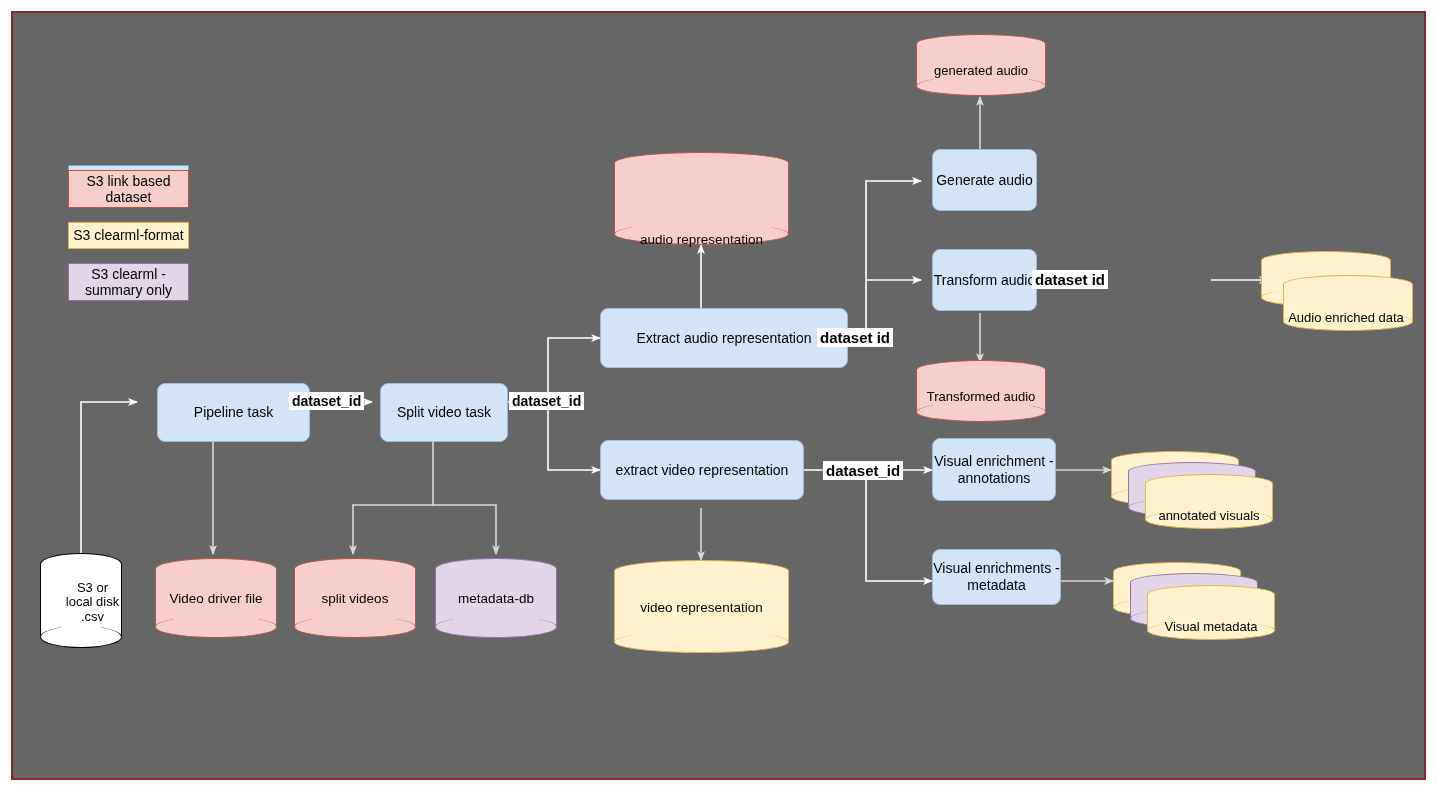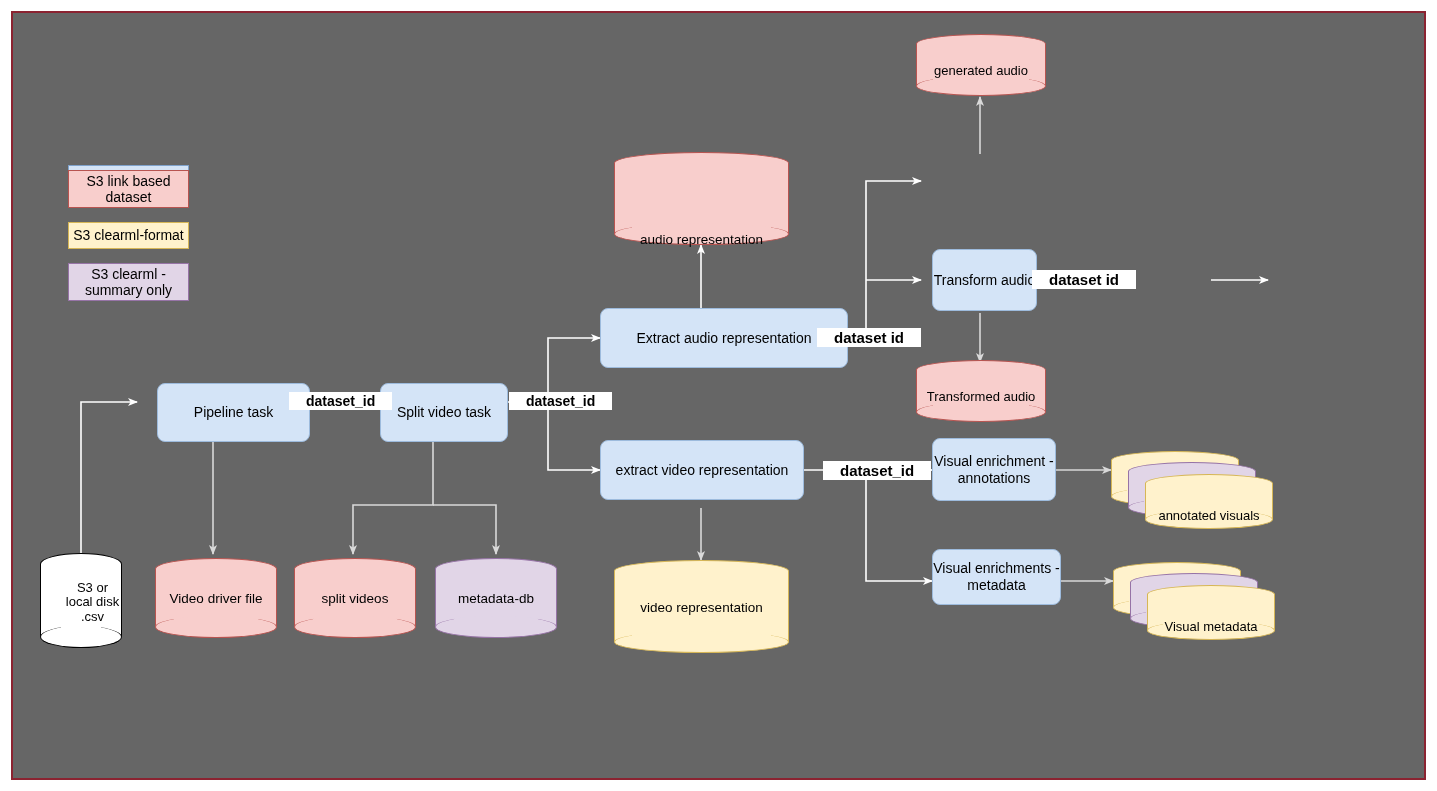--- a/index.html
+++ b/index.html
@@ -40,21 +40,21 @@
   .c-yel  .bot {background:#fff2cc;border-color:#d6b656;}
   .c-pur  .body{background:#e1d5e7;border-color:#9673a6;}
   .c-pur  .top {background:#e1d5e7;border-color:#9673a6;}
   .c-pur  .bot {background:#e1d5e7;border-color:#9673a6;}
   .c-wht  .body{background:#ffffff;border-color:#000000;}
   .c-wht  .top {background:#ffffff;border-color:#000000;}
   .c-wht  .bot {background:#ffffff;border-color:#000000;}
 
   
   .elabel{position:absolute;background:#ffffff;color:#000;font-weight:bold;
-          padding:1px 17px;white-space:nowrap;z-index:40;}
+          padding:1px 3px;white-space:nowrap;z-index:40;}
 
   svg.edges{position:absolute;left:0;top:0;width:1415px;height:769px;
             pointer-events:none;z-index:10;}
   .stack{position:absolute;}
 </style>
 </head>
 <body>
 
 <div id="canvas">
 
@@ -134,20 +134,23 @@
   </div>
 
   <div class="node proc blue" style="left:587px;top:295px;width:248px;height:60px;font-size:14px;z-index:20;">
     <span>Extract audio representation</span>
   </div>
 
   <div class="node proc blue" style="left:587px;top:427px;width:204px;height:60px;font-size:14px;z-index:20;">
     <span>extract video representation</span>
   </div>
 
+  <div class="node proc blue" style="left:919px;top:136px;width:105px;height:62px;font-size:14px;z-index:20;">
+    <span>Generate audio</span>
+  </div>
 
   <div class="node proc blue" style="left:919px;top:236px;width:105px;height:62px;font-size:14px;z-index:20;">
     <span>Transform audio</span>
   </div>
 
 
   <div class="node proc blue" style="left:919px;top:425px;width:124px;height:63px;font-size:14px;z-index:20;">
     <span>Visual enrichment - annotations</span>
   </div>
 
@@ -197,20 +200,34 @@
     <div class="lbl" style="font-size:13px;transform:translateY(-10%);">generated audio</div>
   </div>
 
   <div class="cyl c-red" style="left:903px;top:347px;width:130px;height:62px;z-index:20;">
     <div class="top" style="height:20px;"></div>
     <div class="body" style="top:10px;bottom:10px;"></div>
     <div class="bot" style="height:20px;"></div>
     <div class="lbl" style="font-size:13px;transform:translateY(-4%);">Transformed audio</div>
   </div>
 
+  <div class="stack" style="left:1248px;top:238px;width:155px;height:90px;z-index:20;">
+    <div class="cyl c-yel" style="left:0px;top:0px;width:130px;height:56px;">
+      <div class="top" style="height:19px;"></div>
+      <div class="body" style="top:9px;bottom:9px;"></div>
+      <div class="bot" style="height:19px;"></div>
+    </div>
+    <div class="cyl c-yel" style="left:22px;top:24px;width:130px;height:56px;">
+      <div class="top" style="height:19px;"></div>
+      <div class="body" style="top:9px;bottom:9px;"></div>
+      <div class="bot" style="height:19px;"></div>
+    </div>
+    <div style="position:absolute;left:10px;top:59px;width:150px;text-align:center;
+                font-size:13px;color:#000;">Audio enriched data</div>
+  </div>
 
   <div class="stack" style="left:1100px;top:549px;width:170px;height:90px;z-index:20;">
     <div class="cyl c-yel" style="left:0px;top:0px;width:128px;height:55px;">
       <div class="top" style="height:19px;"></div>
       <div class="body" style="top:9px;bottom:9px;"></div>
       <div class="bot" style="height:19px;"></div>
     </div>
     <div class="cyl c-pur" style="left:17px;top:11px;width:128px;height:55px;">
       <div class="top" style="height:19px;"></div>
       <div class="body" style="top:9px;bottom:9px;"></div>

